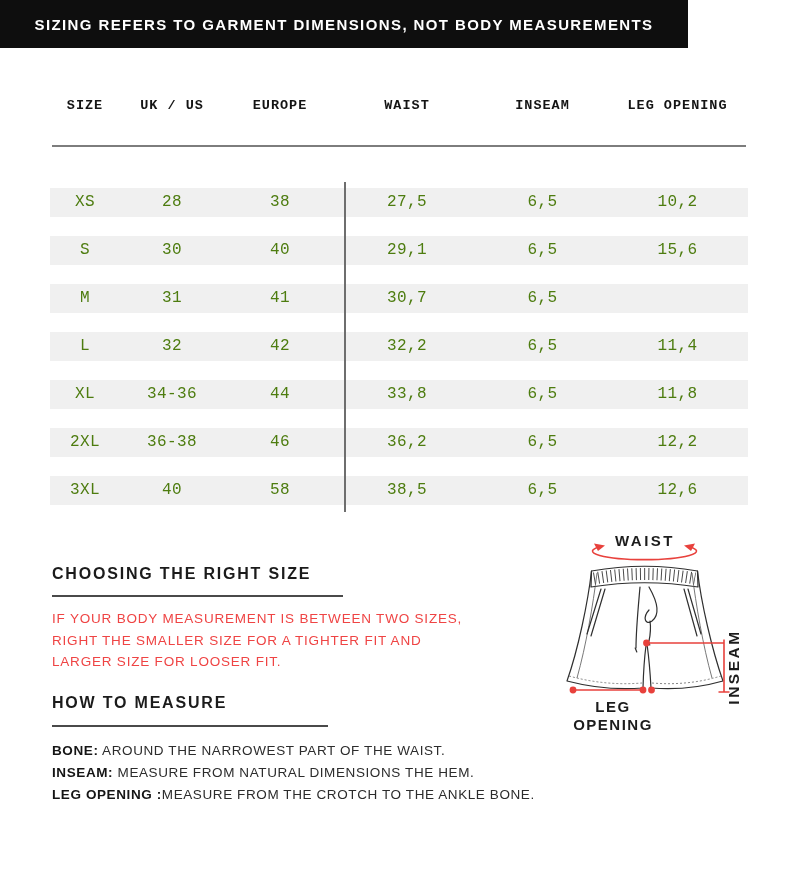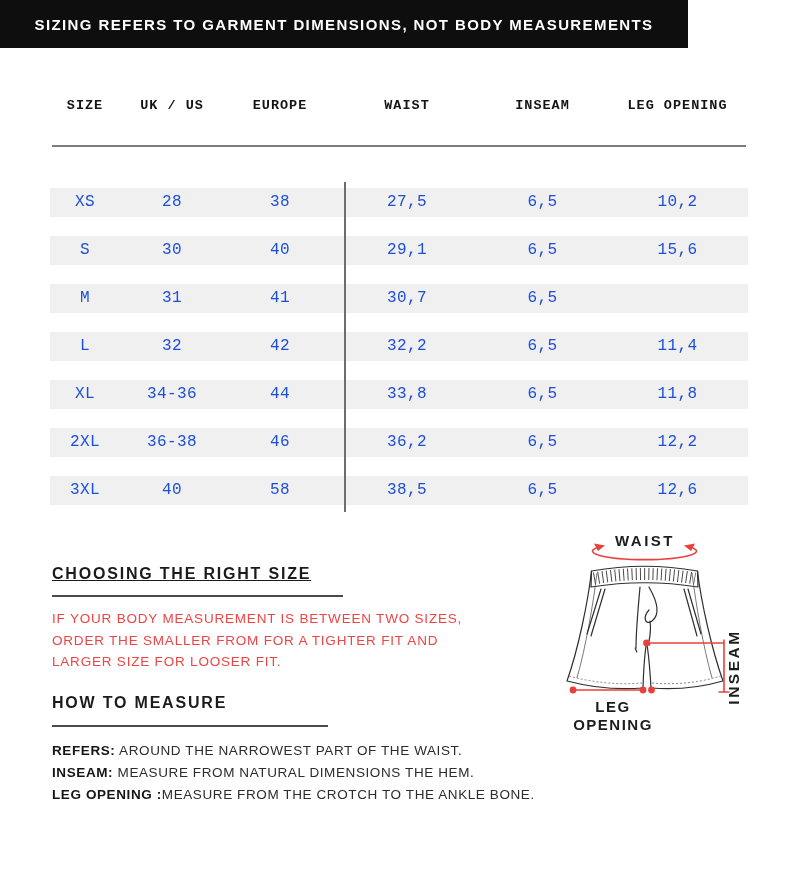--- a/index.html
+++ b/index.html
@@ -20,27 +20,27 @@
   .size-table { position:absolute; left:50px; top:96px; width:698px; height:412px;font-family:Liberation Mono, monospace; }
   .cols { display:grid; grid-template-columns:70px 104px 112px 142px 129px 141px; }
   .thead .cell {
     font-size:13.5px; font-weight:700; letter-spacing:1px; text-align:center; color:#141414;
     height:20px; line-height:20px;
   }
   .head-rule { position:absolute; left:2px; top:49px; width:694px; height:2px; background:#7d7d7d; }
   .rows { position:absolute; left:0; top:92px; width:698px; }
   .trow { background:var(--row-gray,#f0f0f0); height:29px; margin-bottom:19px; align-items:center; }
   .trow .cell {
-    font-size:16px; font-weight:400; color:#1d4ed8; text-align:center; letter-spacing:0.4px;
+    font-size:16px; font-weight:400; color:#4d7c0f; text-align:center; letter-spacing:0.4px;
     line-height:29px;
   }
   .v-divider { position:absolute; left:294px; top:86px; width:1.5px; height:330px; background:#6e6e6e; }
   
   .sec-heading { position:absolute; font-size:16px; font-weight:700; letter-spacing:1.8px; color:#1b1b1b; }
-  .heading-choosing { left:52px; top:565px;text-decoration:underline; }
+  .heading-choosing { left:52px; top:565px; }
   .rule-choosing { position:absolute; left:52px; top:595px; width:291px; height:2px; background:#4a4a4a; }
   .para {
     position:absolute; left:52px; top:608px; width:440px;
     font-size:13.5px; letter-spacing:0.8px; line-height:21.5px; color:#ef4444;
   }
   .heading-howto { left:52px; top:694px; }
   .rule-howto { position:absolute; left:52px; top:725px; width:276px; height:2px; background:#4a4a4a; }
   .measure-list {
     position:absolute; left:52px; top:740px; width:520px;
     font-size:13.5px; letter-spacing:0.6px; line-height:22px; color:#2c2c2c;
@@ -136,28 +136,28 @@
         <div class="cell">12,6</div>
       </div>
     </div>
     <div class="v-divider"></div>
   </div>
 
   <div class="sec-heading heading-choosing">CHOOSING THE RIGHT SIZE</div>
   <div class="rule-choosing"></div>
   <div class="para">
     <div>IF YOUR BODY MEASUREMENT IS BETWEEN TWO SIZES,</div>
-    <div>ORDER THE SMALLER FROM FOR A TIGHTER FIT AND</div>
+    <div>RIGHT THE SMALLER SIZE FOR A TIGHTER FIT AND</div>
     <div>LARGER SIZE FOR LOOSER FIT.</div>
   </div>
 
   <div class="sec-heading heading-howto">HOW TO MEASURE</div>
   <div class="rule-howto"></div>
   <div class="measure-list">
-    <div><span class="lbl">REFERS:</span><span> AROUND THE NARROWEST PART OF THE WAIST.</span></div>
+    <div><span class="lbl">BONE:</span><span> AROUND THE NARROWEST PART OF THE WAIST.</span></div>
     <div><span class="lbl">INSEAM:</span><span> MEASURE FROM NATURAL DIMENSIONS THE HEM.</span></div>
     <div><span class="lbl">LEG OPENING :</span><span>MEASURE FROM THE CROTCH TO THE ANKLE BONE.</span></div>
   </div>
 
   <svg class="diagram" viewBox="540 515 230 225" width="230" height="225" xmlns="http://www.w3.org/2000/svg">
 
     <path class="hatch" d="M 594 578.5 Q 644.5 569.5 695 578.5"></path>
 
     <path class="sketch" d="M 591.5 571 Q 644.5 561.5 697.5 571 M 591 587 Q 644.5 578.5 698 587 M 591.5 571 L 591 587 M 697.5 571 L 698 587"></path>
 

